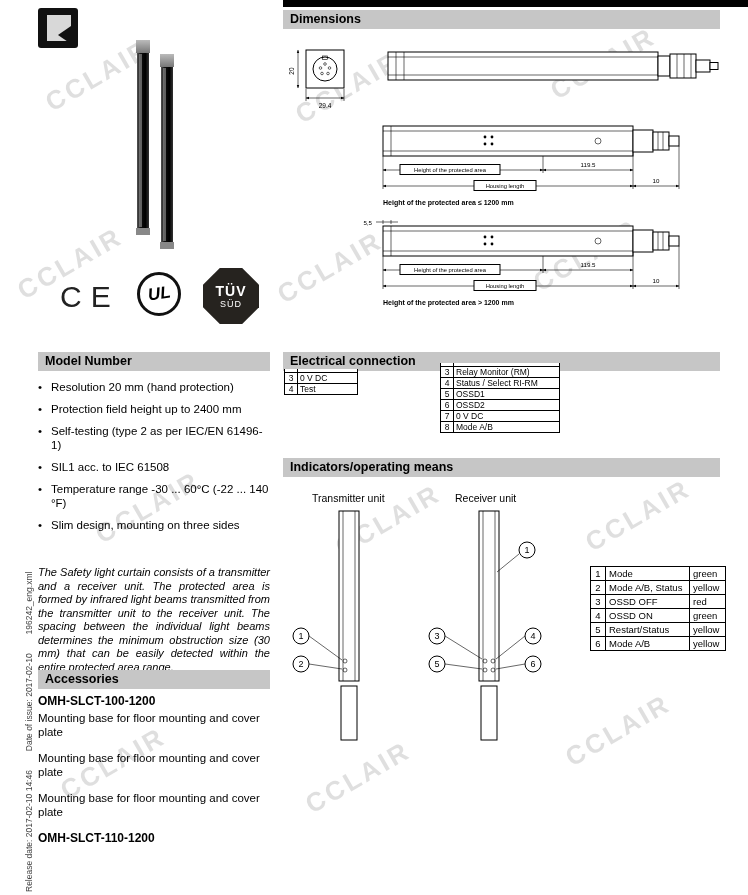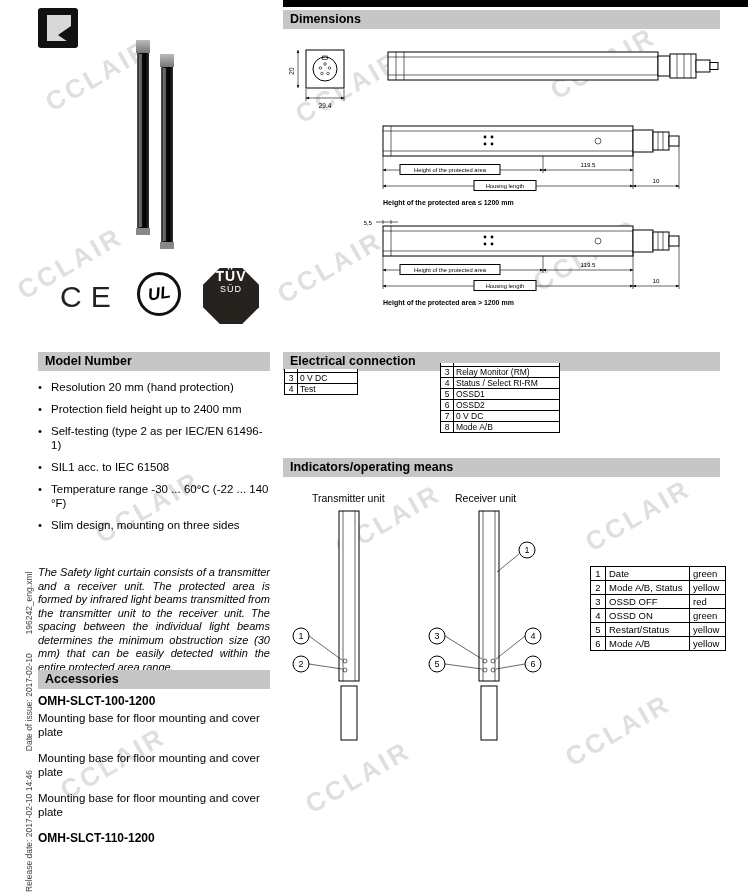--- a/index.html
+++ b/index.html
@@ -33,21 +33,21 @@
   .dev-bar .foot { position:absolute; left:-1px; bottom:0; width:14px; height:7px; background:#888; }
   .dev-bar .strip { position:absolute; left:2px; top:14px; bottom:8px; width:3px; background:rgba(200,200,200,0.45); }
 
   
   .ce { position:absolute; font-size:30px; letter-spacing:9px; color:#222; font-weight:normal; }
   .ul { position:absolute; width:44px; height:44px; border:3px solid #111; border-radius:50%;
         display:flex; align-items:center; justify-content:center; }
   .ul span { font-style:italic; font-weight:bold; font-size:17px; transform:rotate(-8deg); }
   .tuv { position:absolute; width:56px; height:56px; background:#26231f; color:#fff;
          clip-path:polygon(30% 0,70% 0,100% 30%,100% 70%,70% 100%,30% 100%,0 70%,0 30%);
-         display:flex; flex-direction:column; align-items:center; }
+         display:flex; flex-direction:column; align-items:center; justify-content:center; }
   .tuv .t1 { font-weight:bold; font-size:14px; letter-spacing:1px; }
   .tuv .t2 { font-size:9px; letter-spacing:1px; }
 
   
   .bullets { position:absolute; left:38px; top:380px; width:232px; }
   .bullet { display:flex; font-size:11.5px; line-height:14px; margin-bottom:8px; }
   .bullet .dot { width:13px; flex:0 0 13px; }
   .desc-text { position:absolute; left:38px; top:566px; width:232px; font-size:11px;
                line-height:13.5px; text-align:justify;font-style:italic; }
   .acc-list { position:absolute; left:38px; top:694px; width:232px; }
@@ -403,21 +403,21 @@
     <text x="118" y="131" font-size="9" text-anchor="middle">4</text>
     <line x1="110" y1="156" x2="81" y2="161" class="thin"></line>
     <circle cx="118" cy="156" r="8" class="wfill"></circle>
     <text x="118" y="159" font-size="9" text-anchor="middle">6</text>
   </svg>
 
   <table class="led">
     <tbody>
         <tr>
       <td class="n">1</td>
-      <td class="l">Date</td>
+      <td class="l">Mode</td>
       <td class="c">green</td>
     </tr>
     <tr>
       <td class="n">2</td>
       <td class="l">Mode A/B, Status</td>
       <td class="c">yellow</td>
     </tr>
     <tr>
       <td class="n">3</td>
       <td class="l">OSSD OFF</td>

